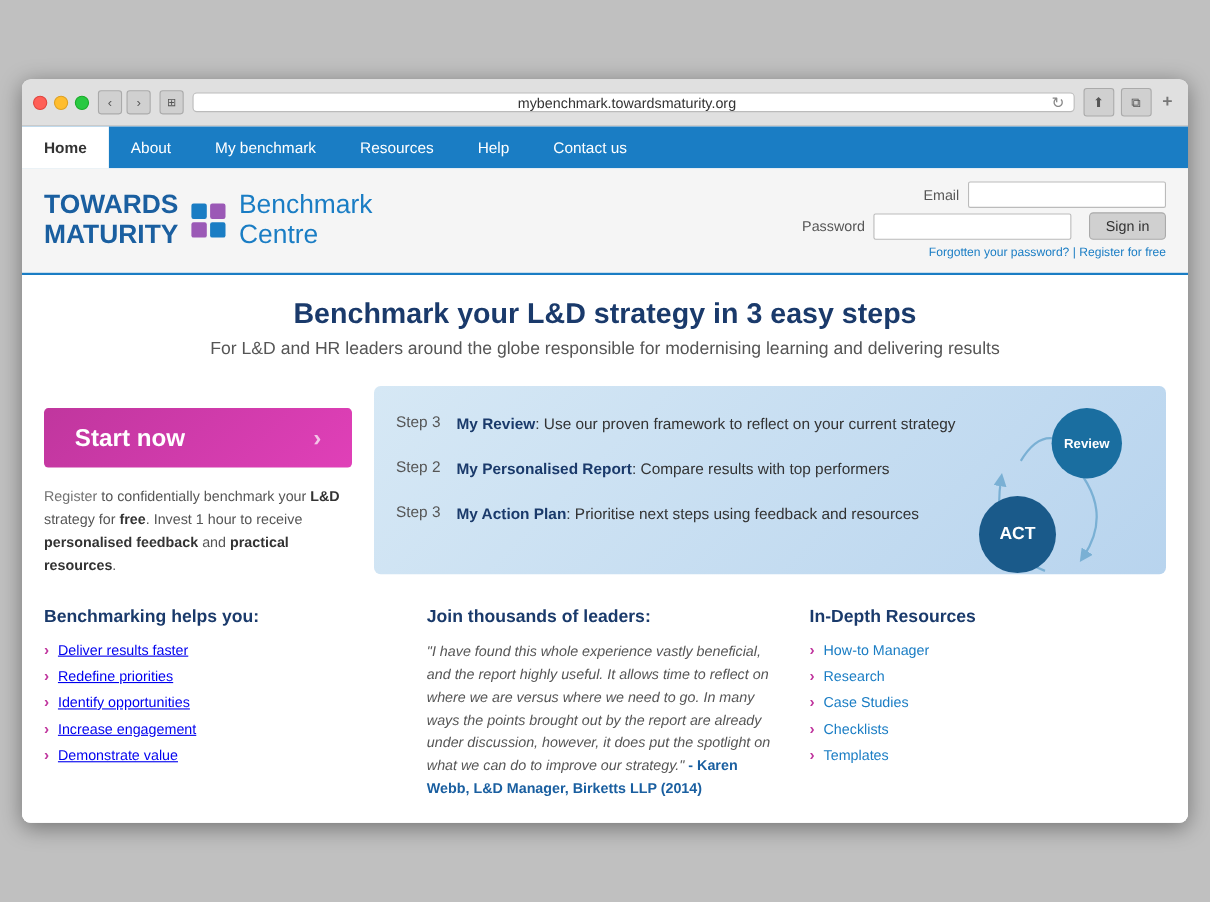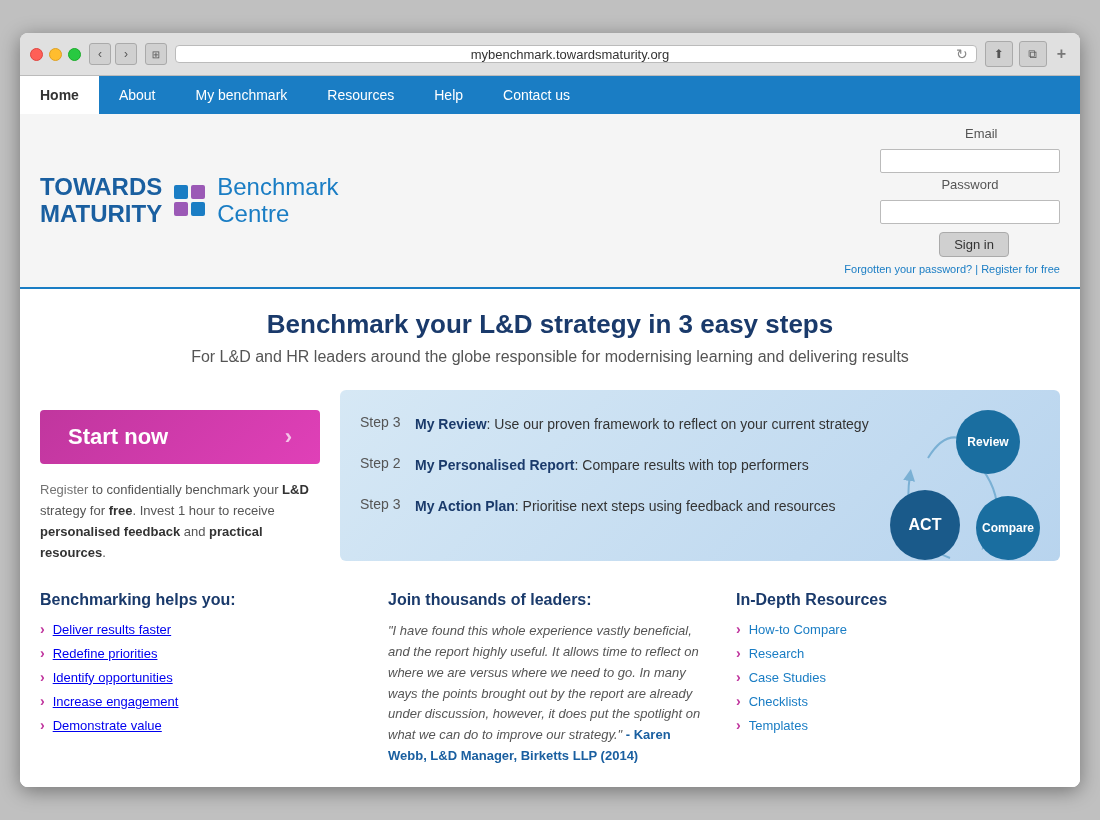--- a/index.html
+++ b/index.html
@@ -183,21 +183,20 @@
     .login-form {
       display: flex;
       flex-direction: column;
       gap: 4px;
       align-items: flex-end;
     }
     .login-row {
       display: flex;
       align-items: center;
       gap: 8px;
-      flex-direction: column;
     }
     .login-label {
       font-size: 13px;
       color: #555;
       min-width: 55px;
       text-align: right;
     }
     .login-input {
       width: 180px;
       height: 24px;
@@ -558,23 +557,20 @@
                   <path d="M0,0 L6,3 L0,6 Z" fill="#7ab0d4"></path>
                 </marker>
                 <marker id="arrow3" markerWidth="6" markerHeight="6" refX="3" refY="3" orient="auto">
                   <path d="M0,0 L6,3 L0,6 Z" fill="#7ab0d4"></path>
                 </marker>
               </defs>
             </svg>
             <div class="circle-review">
               <span>Review</span>
             </div>
-            <div class="circle-compare">
-              <span>Compare</span>
-            </div>
             <div class="circle-act">
               <span>ACT</span>
             </div>
           </div>
         </div>
       </div>
 
       <div class="bottom-section">
 
         <div class="bottom-col">
@@ -609,21 +605,21 @@
             <span>"I have found this whole experience vastly beneficial, and the report highly useful. It allows time to reflect on where we are versus where we need to go. In many ways the points brought out by the report are already under discussion, however, it does put the spotlight on what we can do to improve our strategy."</span>
             <strong> - Karen Webb, L&amp;D Manager, Birketts LLP (2014)</strong>
           </div>
         </div>
 
         <div class="bottom-col">
           <div class="bottom-col-title">In-Depth Resources</div>
           <ul class="resource-list">
           <li>
                 <span class="bullet-arrow">›</span>
-                <a href="#">How-to Compare</a>
+                <a href="#">How-to Manager</a>
               </li>
               <li>
                 <span class="bullet-arrow">›</span>
                 <a href="#">Research</a>
               </li>
               <li>
                 <span class="bullet-arrow">›</span>
                 <a href="#">Case Studies</a>
               </li>
               <li>

